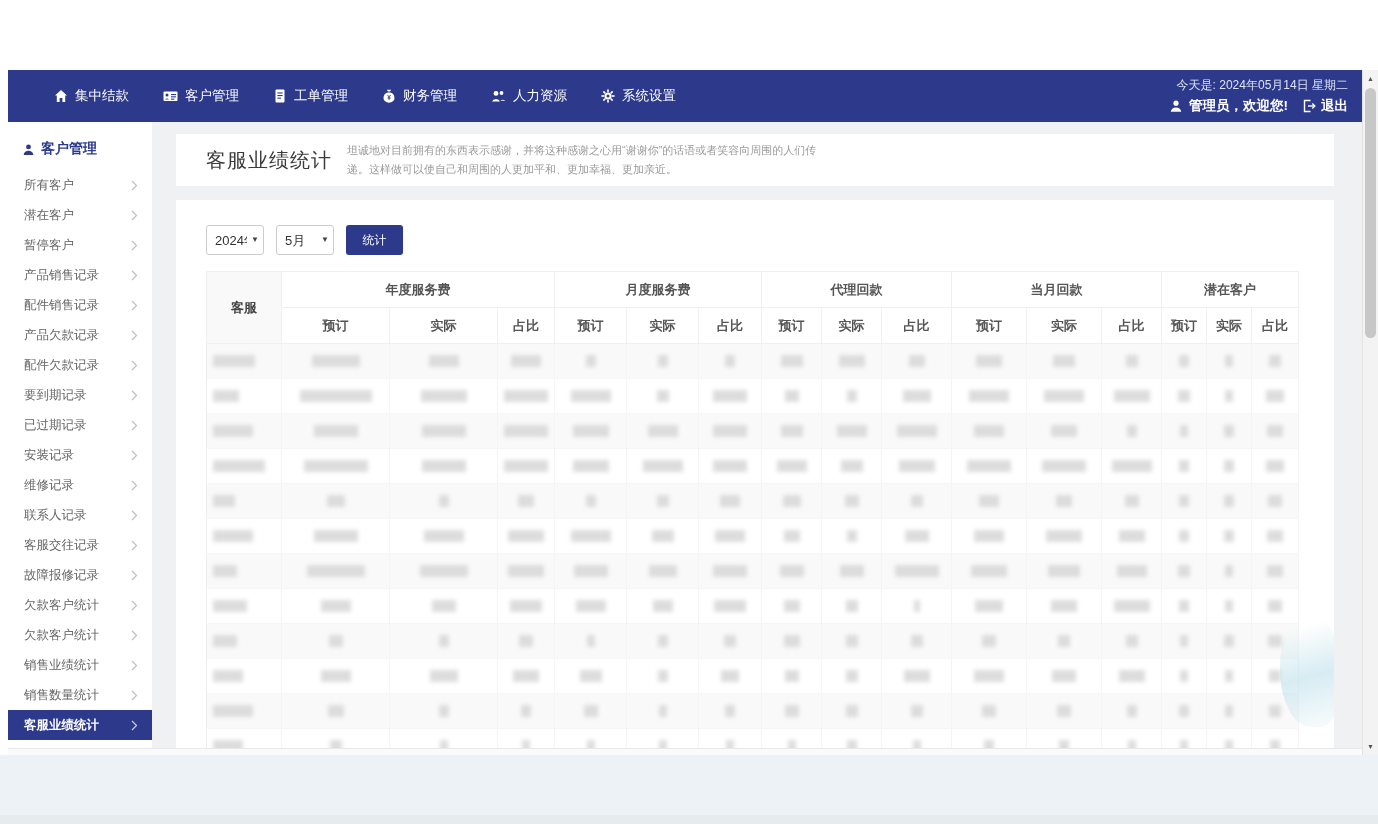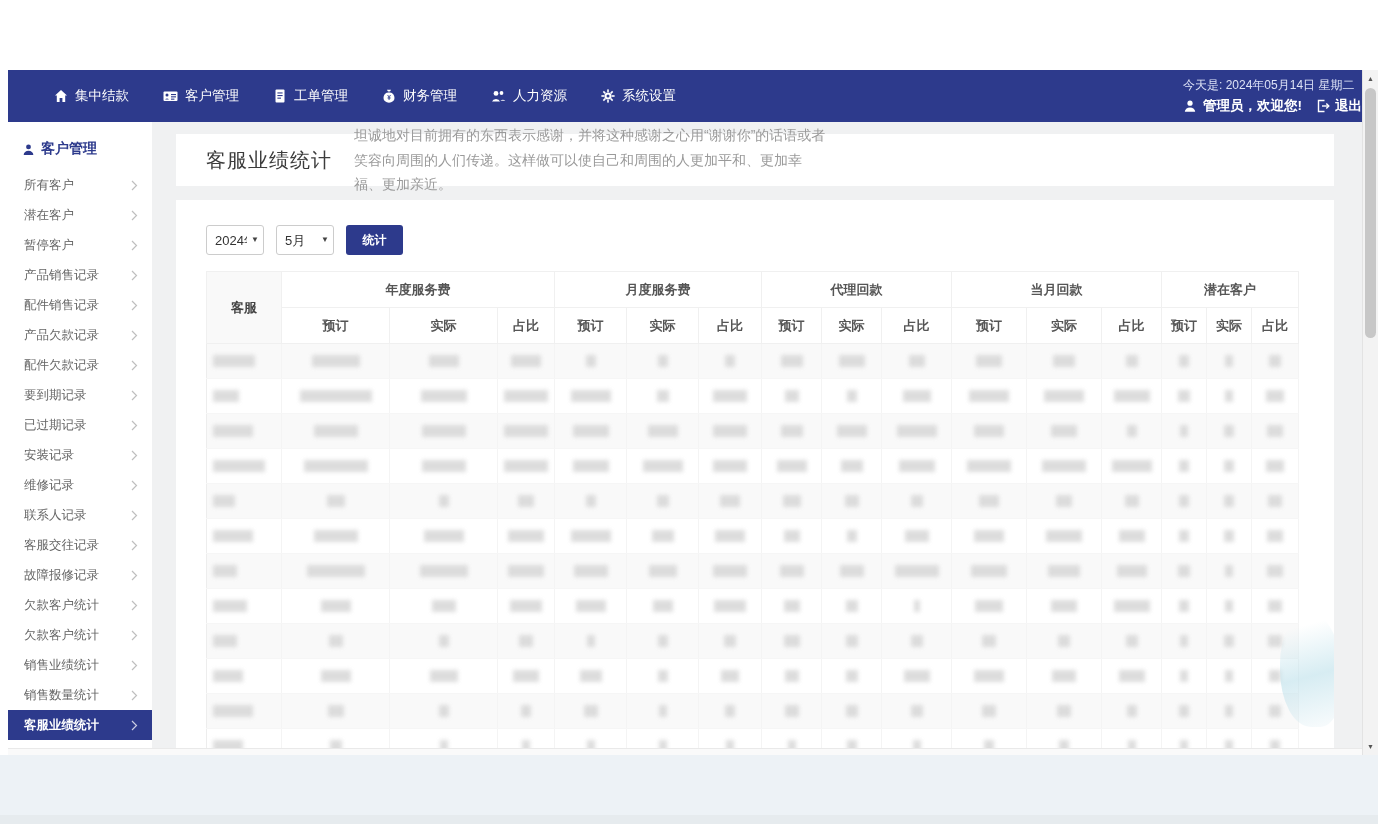--- a/index.html
+++ b/index.html
@@ -12,50 +12,50 @@
 
   
   .navbar { height:52px; background:#2d3a8c; display:flex; align-items:center; flex:0 0 auto; }
   .brand { width:150px; height:52px; display:flex; align-items:center; padding-left:10px; }
   .brand-logo { margin-right:6px; }
   .brand-txt { color:#fff; line-height:1; }
   .brand-name { font-size:19px; font-weight:bold; letter-spacing:1px; }
   .brand-sub { font-size:4.5px; color:#c9cfee; margin-top:2px; white-space:nowrap; }
   .nav-menu { display:flex; align-items:center; margin-left:34px; gap:10px; }
   .nav-item { display:flex; align-items:center; gap:7px; color:#fff; font-size:13.5px; padding:8px 12px; cursor:pointer; }
-  .nav-right { margin-left:auto; margin-right:0; color:#fff; }
+  .nav-right { margin-left:auto; margin-right:14px; text-align:right; color:#fff; }
   .nav-date { font-size:12px; color:#dde2f6; margin-bottom:3px; }
   .nav-user-row { display:flex; align-items:center; justify-content:flex-end; gap:6px; font-size:13.5px; font-weight:bold; }
   .nav-user-row .logout { display:flex; align-items:center; gap:5px; margin-left:8px; cursor:pointer; }
 
   
   .body-row { flex:1 1 auto; display:flex; overflow:hidden; }
   .sidebar { width:144px; background:#fff; flex:0 0 auto; padding-top:14px; }
   .sb-header { display:flex; align-items:center; gap:6px; color:#2d3a8c; font-size:14px; font-weight:bold; padding:4px 0 12px 14px; }
   .sb-item { display:flex; align-items:center; justify-content:space-between; padding:8px 14px 8px 16px; font-size:12.5px; color:#666; cursor:pointer; height:30px; }
   .sb-item .chev { opacity:.75; }
   .sb-item.active { background:#2d3a8c; color:#fff; font-weight:bold; }
 
   .main { flex:1; padding:12px 28px 0 24px; overflow:hidden; }
 
   
   .title-panel { background:#fff; height:52px; display:flex; align-items:center; padding:0 16px 0 30px; margin-bottom:14px; }
   .page-title { font-size:20px; color:#3c3c3c; letter-spacing:1px; }
   .motto-cluster { display:flex; align-items:stretch; margin-left:auto; height:38px; }
   .badge { width:34px; background:#b6913e; color:#fff; font-size:11px; line-height:1.35; display:flex; flex-direction:column; align-items:center; justify-content:center; }
   .motto-box { width:156px; background:#fff; border:1px solid #f2f2f2; display:flex; align-items:center; justify-content:center; font-size:14px; color:#333; }
-  .quote { width:472px; margin-left:22px; font-size:14px; color:#9a9a9a; line-height:1.75; }
+  .quote { width:472px; margin-left:15px; font-size:11px; color:#9a9a9a; line-height:1.75; }
 
   
   .main-panel { position:relative; background:#fff; height:548px; overflow:hidden; padding:25px 30px; }
   .filters { display:flex; align-items:center; gap:12px; margin-bottom:16px; }
   .sel-wrap { position:relative; }
   .sel-wrap select { appearance:none; -webkit-appearance:none; width:58px; height:30px; border:1px solid #ccc; border-radius:3px; background:#fff; font-size:13px; color:#333; padding:0 16px 0 8px; font-family:inherit; }
   .sel-wrap .caret { position:absolute; right:5px; top:10px; font-size:8px; color:#444; pointer-events:none; }
-  .btn-primary { width:57px; height:30px; background:#2d3a8c; color:#fff; border:none; border-radius:3px; font-size:12px; cursor:pointer; font-family:inherit;font-weight:bold; }
+  .btn-primary { width:57px; height:30px; background:#2d3a8c; color:#fff; border:none; border-radius:3px; font-size:12px; cursor:pointer; font-family:inherit; }
 
   
   table.stat { border-collapse:collapse; table-layout:fixed; width:1092px; border:1px solid #ededed; }
   .stat th { height:36px; font-size:13px; color:#555; font-weight:bold; background:#fff; border:1px solid #f0f0f0; }
   .stat th.first { background:#f9f9f9; color:#444; }
   .stat td { height:35px; border-right:1px solid #f4f4f4; border-bottom:1px solid #f6f6f6; }
   .stat tr.odd td { background:#f9f9f9; }
   .redact { height:12px; background:#d7d7d7; border-radius:1px; filter:blur(2px); margin:0 auto; opacity:.85; }
   .redact.name { margin-left:6px; }
 

